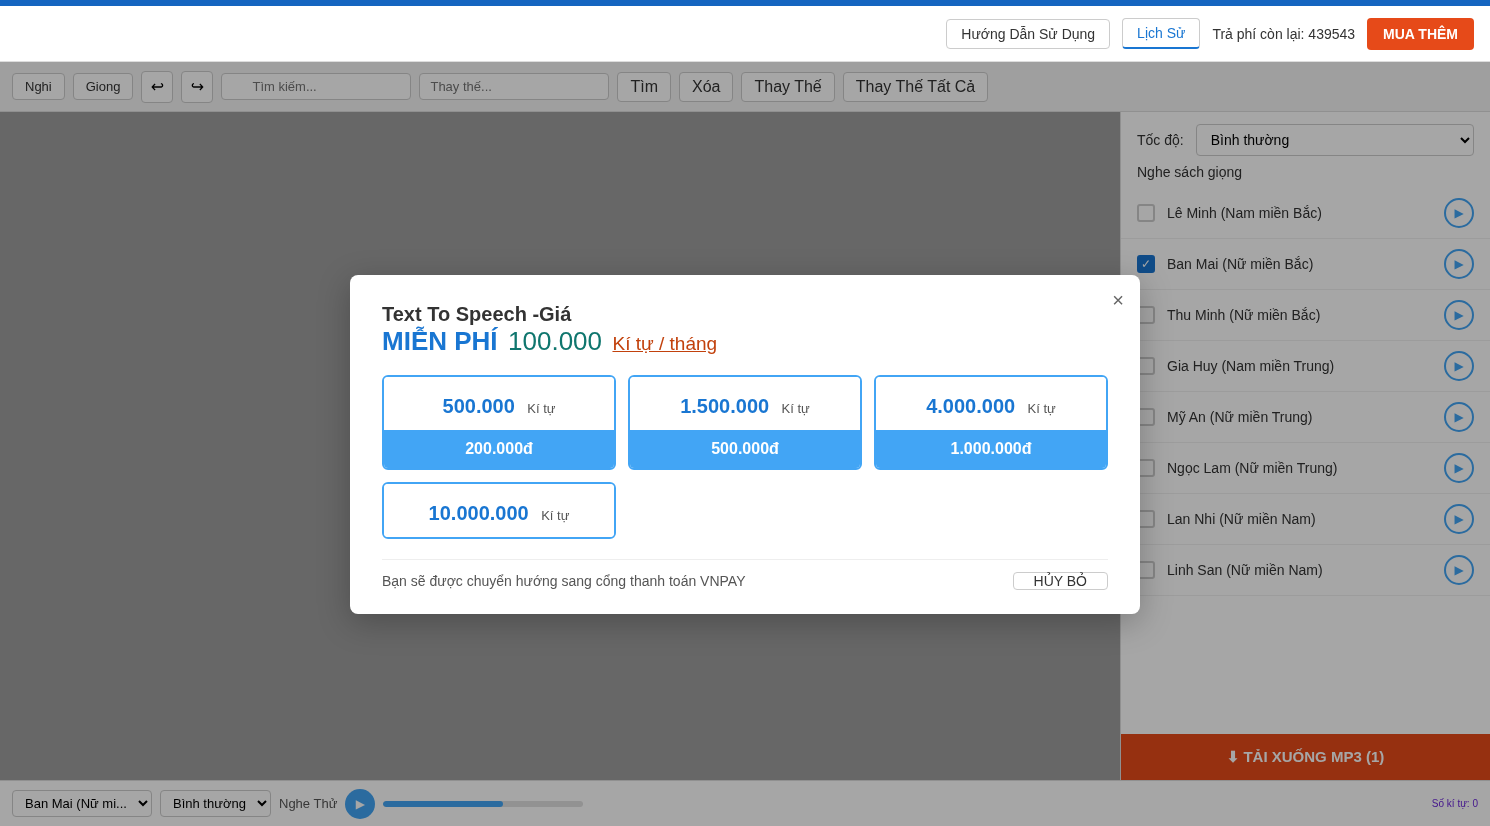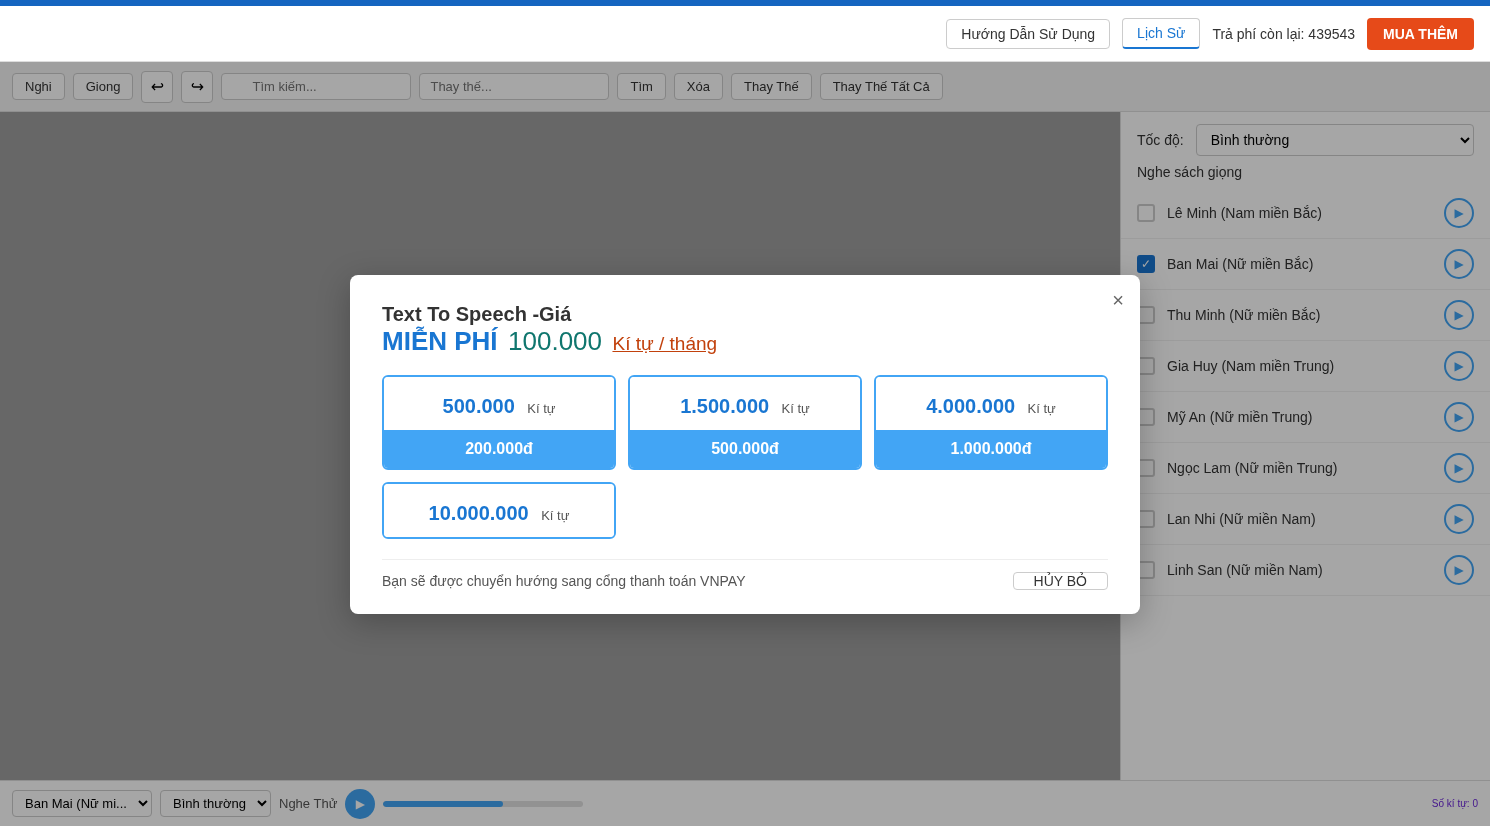--- a/index.html
+++ b/index.html
@@ -105,21 +105,21 @@
       left: 8px;
       color: #999;
       font-size: 14px;
     }
     .toolbar-action-btn {
       background: #fff;
       border: 1px solid #ccc;
       border-radius: 4px;
       padding: 5px 12px;
       cursor: pointer;
-      font-size: 13px;
+      font-size: 16px;
       color: #333;
     }
 
     
     .main-area {
       display: flex;
       height: calc(826px - 6px - 56px - 50px - 46px);
     }
 
     
@@ -460,20 +460,21 @@
           <div class="voice-checkbox"></div>
           <span class="voice-name">Lan Nhi (Nữ miền Nam)</span>
           <button class="play-btn">▶</button>
         </div>
         <div class="voice-item">
           <div class="voice-checkbox"></div>
           <span class="voice-name">Linh San (Nữ miền Nam)</span>
           <button class="play-btn">▶</button>
         </div>
       </div>
+    <button class="download-btn">⬇ TẢI XUỐNG MP3 (1)</button>
   </div>
 </div>
 
 <div class="bottom-bar">
   <select class="bottom-select">
     <option>Ban Mai (Nữ mi...</option>
   </select>
   <select class="bottom-select">
     <option>Bình thường</option>
   </select>

